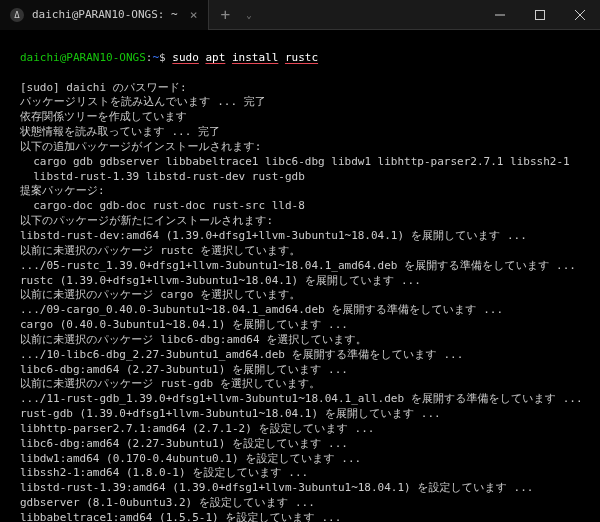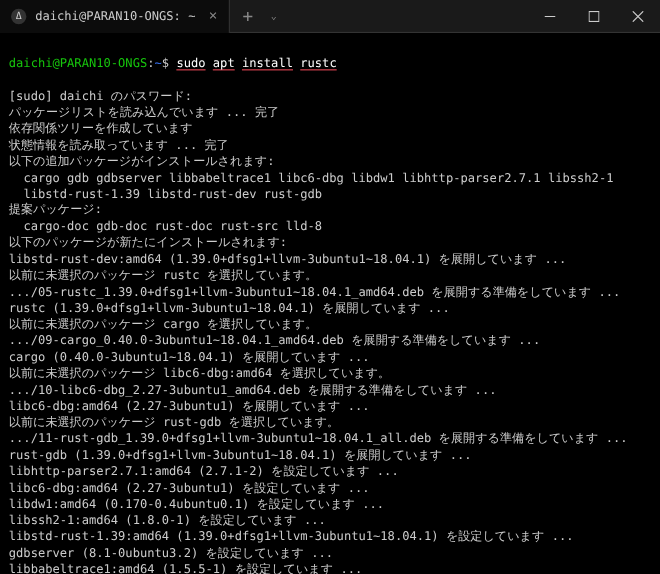--- a/index.html
+++ b/index.html
@@ -45,21 +45,21 @@
   .spacer { flex: 1; }
   .window-controls { display: flex; height: 30px; }
   .win-btn { width: 40px; display: flex; align-items: center; justify-content: center; color: #ccc; cursor: pointer; }
   .win-btn svg { width: 10px; height: 10px; }
   .terminal {
     padding: 6px 8px;
     line-height: 1.35;
     white-space: pre-wrap;
     word-break: break-all;
   }
-  .line { display: block; }
+  .line { display: block; margin-left: 12px; }
   .prompt-user { color: #16c60c; }
   .prompt-path { color: #3b78ff; }
   .prompt-sep { color: #ccc; }
   .cmd { color: #fff; }
   .underline { text-decoration: underline; text-decoration-color: #e74856; text-decoration-thickness: 1px; text-underline-offset: 2px; }
 </style>
 </head>
 <body>
 
 <div class="titlebar">

